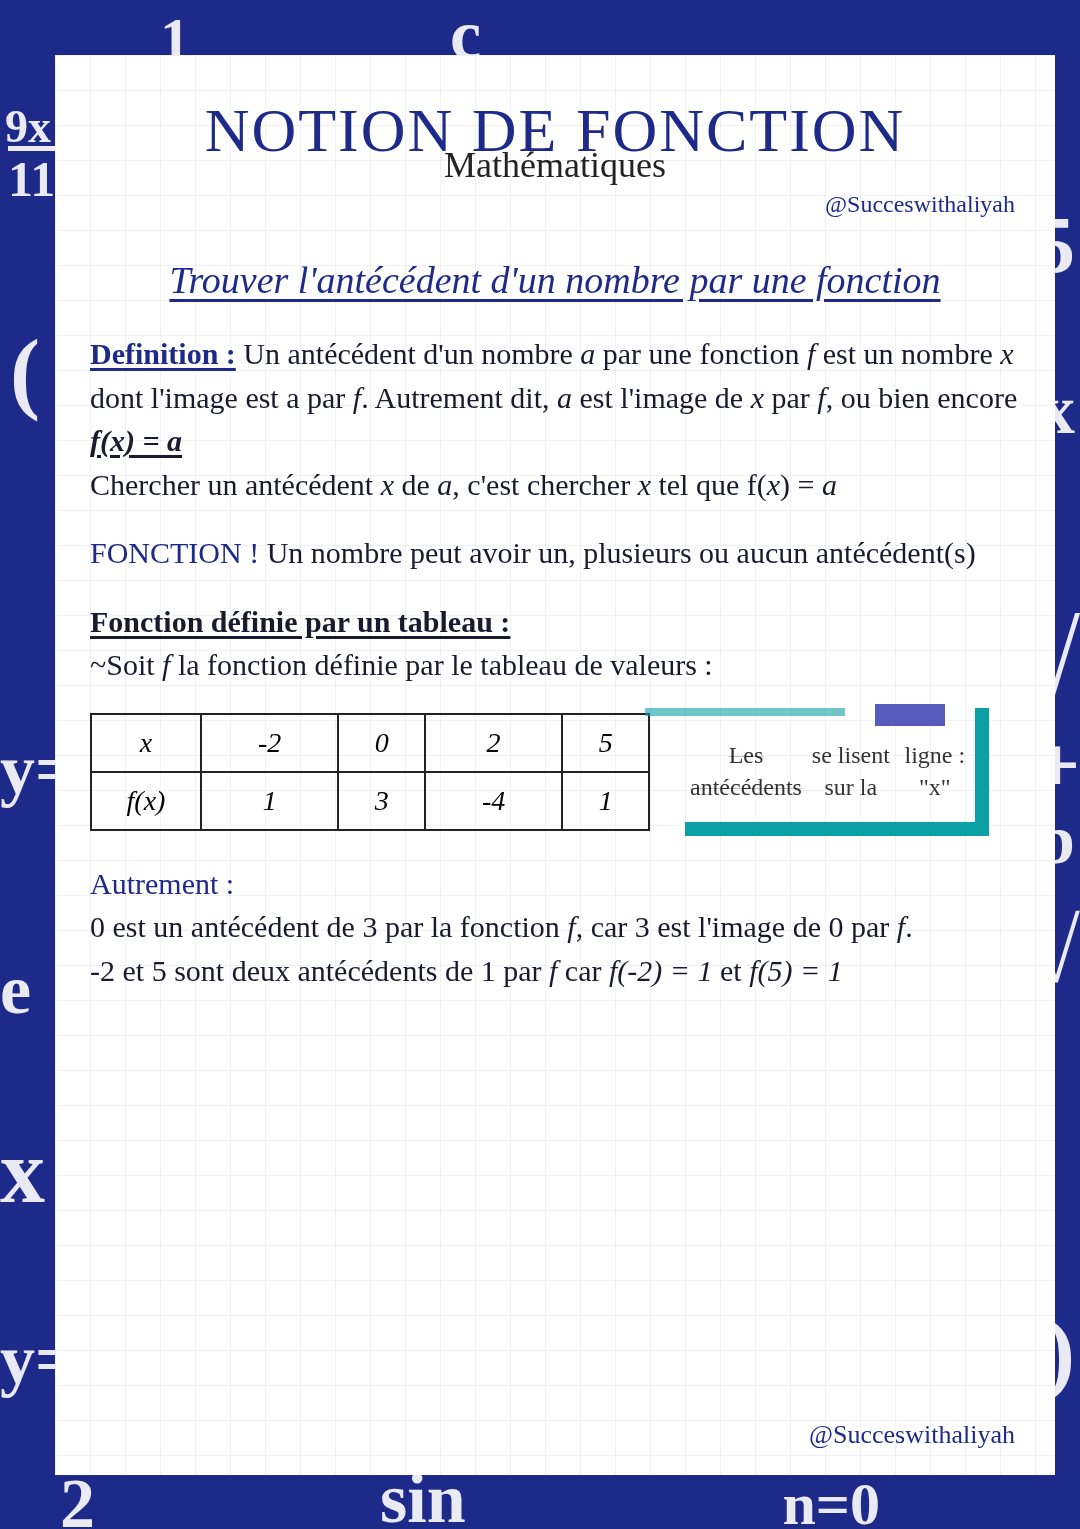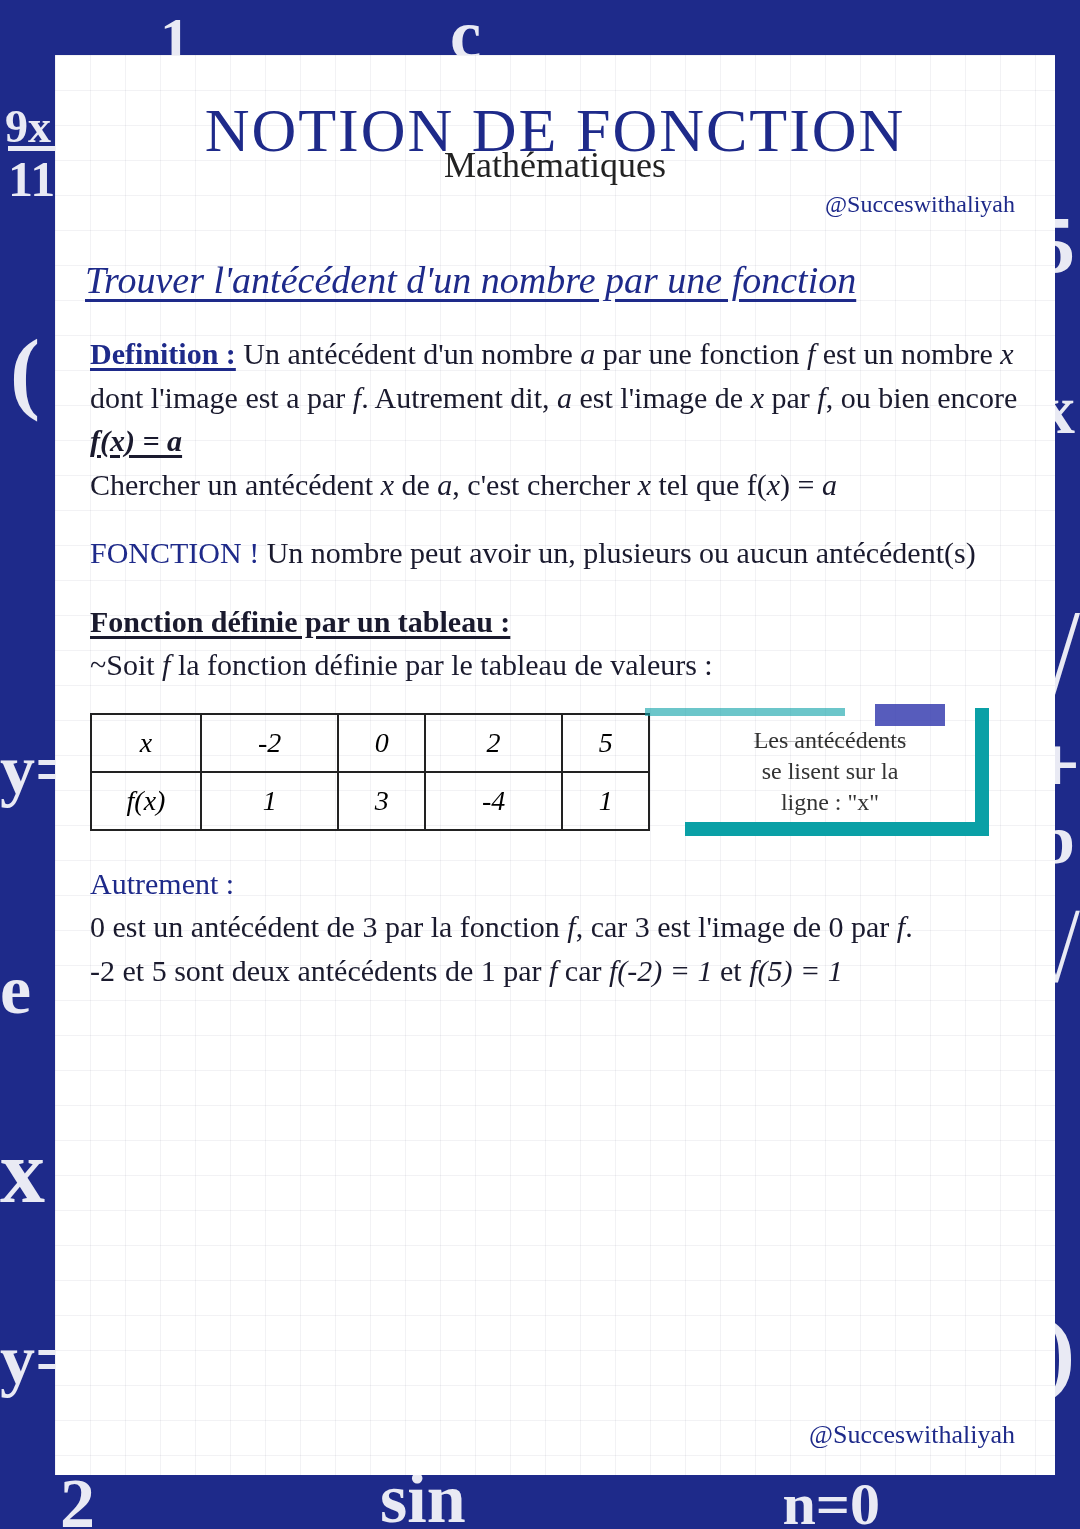--- a/index.html
+++ b/index.html
@@ -59,21 +59,21 @@
     margin-right: 10px;
   }
   .section-title {
     font-family: Georgia, serif;
     font-style: italic;
     font-size: 38px;
     color: #1e2a8a;
     text-decoration: underline;
     text-underline-offset: 6px;
     margin: 40px 0 30px 0;
-    text-align: left;
+    text-align: center;
   }
   .body-text {
     font-family: 'Didot', 'Bodoni MT', Georgia, serif;
     font-size: 30px;
     color: #1a1a2e;
     line-height: 1.45;
     margin: 0 5px 25px 5px;
   }
   .blue { color: #1e2a8a; }
   .ital { font-style: italic; }
@@ -95,21 +95,21 @@
     font-family: Georgia, serif;
     font-size: 28px;
     font-style: italic;
   }
   table.val td:first-child { width: 110px; }
   .note-box {
     position: relative;
     width: 310px;
     height: 120px;
     display: flex;
-    flex-direction: column;
+    flex-direction: row;
     justify-content: center;
     align-items: center;
     padding: 10px 15px;
   }
   .note-box .tape {
     position: absolute;
     top: -8px; right: 40px;
     width: 70px; height: 22px;
     background: #3a3fb0;
     opacity: 0.85;

